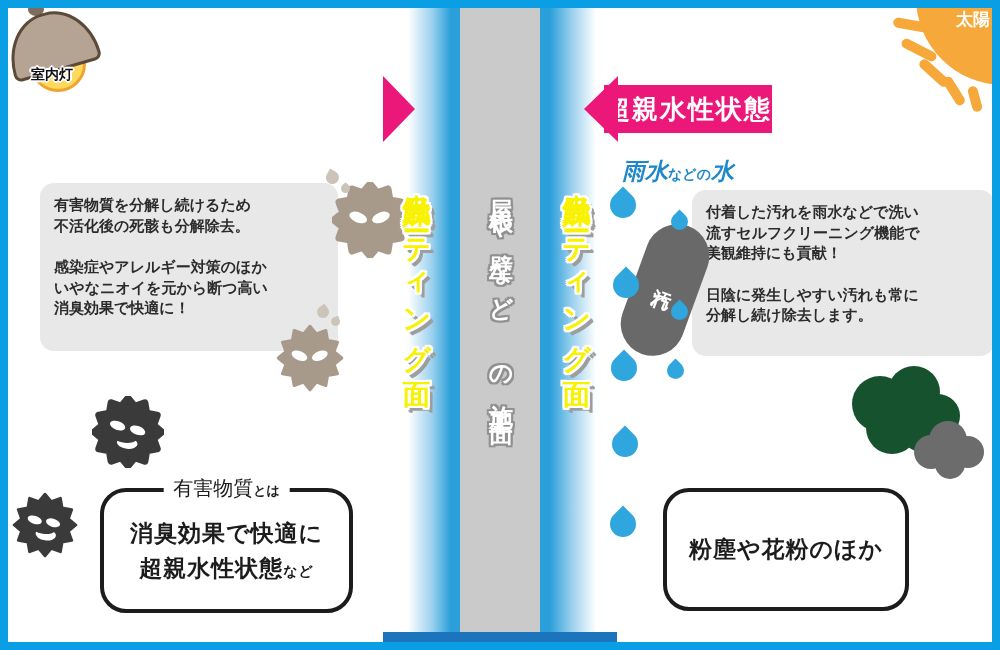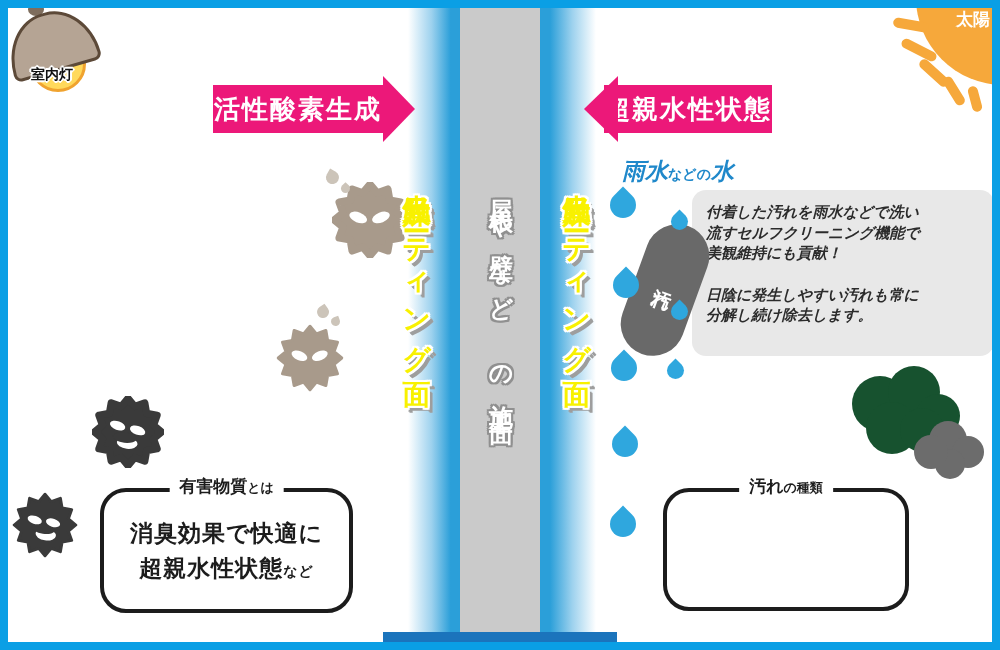--- a/index.html
+++ b/index.html
@@ -38,21 +38,21 @@
 
   
   .rain-label{color:#1F88CA;font-weight:800;z-index:4;white-space:nowrap;}
   .rain-big{font-size:23px;font-style:italic;} .rain-small{font-size:14px;}
 
   
   .obox{background:#fff;border:4px solid #1C1C1C;border-radius:26px;z-index:5;
     display:flex;flex-direction:column;align-items:center;justify-content:center;}
   .obox-title{position:absolute;top:-17px;left:50%;transform:translateX(-50%);
     background:#fff;padding:0 10px;white-space:nowrap;color:#1C1C1C;}
-  .obox-title .big{font-size:17px;font-weight:700;} .obox-title .small{font-size:13px;font-weight:700;}
+  .obox-title .big{font-size:20px;font-weight:400;} .obox-title .small{font-size:13px;font-weight:700;}
   .obox-line{font-size:23px;font-weight:700;color:#1C1C1C;letter-spacing:1px;line-height:1.5;white-space:nowrap;}
   .obox-line .small{font-size:14px;}
 
   
   .wdrop{background:#2FA7DE;border-radius:0 50% 50% 50%;transform:rotate(45deg);z-index:4;}
   .wdrop.big{width:26px;height:26px;} .wdrop.small{width:17px;height:17px;}
   .sweat{background:#CCC4B9;border-radius:0 50% 50% 50%;z-index:3;}
 
   
   .dirt-blob{left:633px;top:222px;width:64px;height:136px;border-radius:32px;background:#696969;
@@ -85,40 +85,45 @@
 
     <div class="abs band-left"></div>
     <div class="abs band-gray"></div>
     <div class="abs band-right"></div>
     <div class="abs bottom-strip"></div>
 
     <div class="abs vtext coat-label" style="left:402px;top:172px;">光触媒コーティング面</div>
     <div class="abs vtext coat-label" style="left:562px;top:172px;">光触媒コーティング面</div>
     <div class="abs vtext surface-label" style="left:485px;top:180px;">屋根や壁など　の施工面</div>
 
-    <div class="abs arrow-body" style="left:213px;top:85px;width:170px;">活性酸素生成</div>
     <div class="abs arrow-head" style="left:383px;top:76px;border-left:32px solid #EC1879;"></div>
     <div class="abs arrow-body" style="left:604px;top:85px;width:168px;">超親水性状態</div>
     <div class="abs arrow-head" style="left:584px;top:76px;border-right:34px solid #EC1879;"></div>
 
     <div class="abs bulb"></div>
     <div class="abs knob"></div>
     <div class="abs shade"></div>
     <div class="abs lamp-label">室内灯</div>
 
     <div class="abs sun-disc"></div>
     <div class="abs sun-ray" style="left:893px;top:20px;width:36px;transform:rotate(10deg);"></div>
     <div class="abs sun-ray" style="left:900px;top:45px;width:38px;transform:rotate(27deg);"></div>
     <div class="abs sun-ray" style="left:916px;top:68px;width:36px;transform:rotate(42deg);"></div>
     <div class="abs sun-ray" style="left:938px;top:86px;width:32px;transform:rotate(58deg);"></div>
     <div class="abs sun-ray" style="left:962px;top:94px;width:26px;transform:rotate(75deg);"></div>
     <div class="abs sun-label">太陽</div>
 
-
-    <div class="abs panel" style="left:692px;top:190px;width:274px;height:142px;font-style:italic;">付着した汚れを雨水などで洗い
+    <div class="abs panel" style="left:40px;top:183px;width:270px;height:144px;">有害物質を分解し続けるため
+不活化後の死骸も分解除去。
+
+感染症やアレルギー対策のほか
+いやなニオイを元から断つ高い
+消臭効果で快適に！</div>
+
+    <div class="abs panel" style="left:692px;top:190px;width:274px;height:142px;">付着した汚れを雨水などで洗い
 流すセルフクリーニング機能で
 美観維持にも貢献！
 
 日陰に発生しやすい汚れも常に
 分解し続け除去します。</div>
 
     <div class="abs rain-label" style="left:622px;top:156px;">
       <span class="rain-big">雨水</span><span class="rain-small">などの</span><span class="rain-big">水</span>
     </div>
 
@@ -197,19 +202,17 @@
       <div class="obox-title">
         <span class="big">有害物質</span><span class="small">とは</span>
       </div>
       <div class="obox-line">消臭効果で快適に</div>
       <div class="obox-line">
         <span>超親水性状態</span><span class="small">など</span>
       </div>
     </div>
 
     <div class="abs obox" style="left:663px;top:488px;width:238px;height:115px;">
-      <div class="obox-title">
-        <span class="big">汚れ</span><span class="small">の種類</span>
-      </div>
+      <div class="obox-line">粉塵や花粉のほか</div>
     </div>
 
   </div>
 </div>
 
 </body></html>

